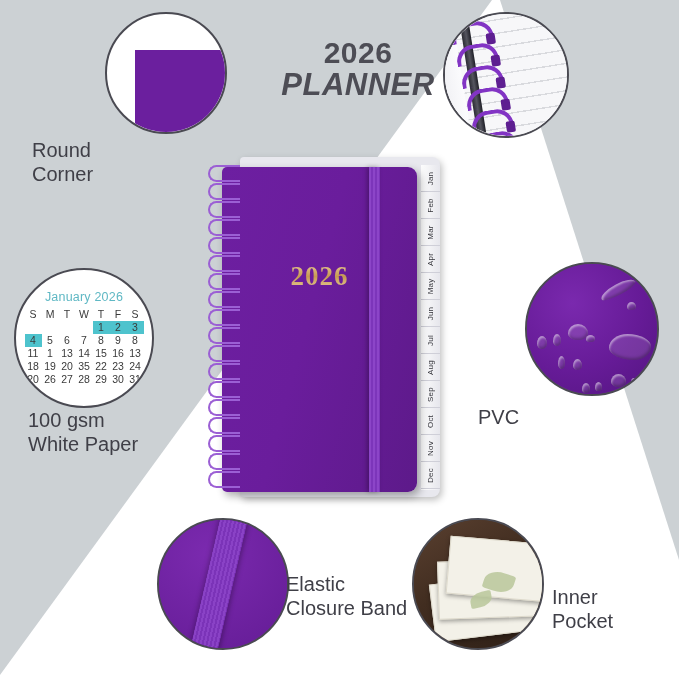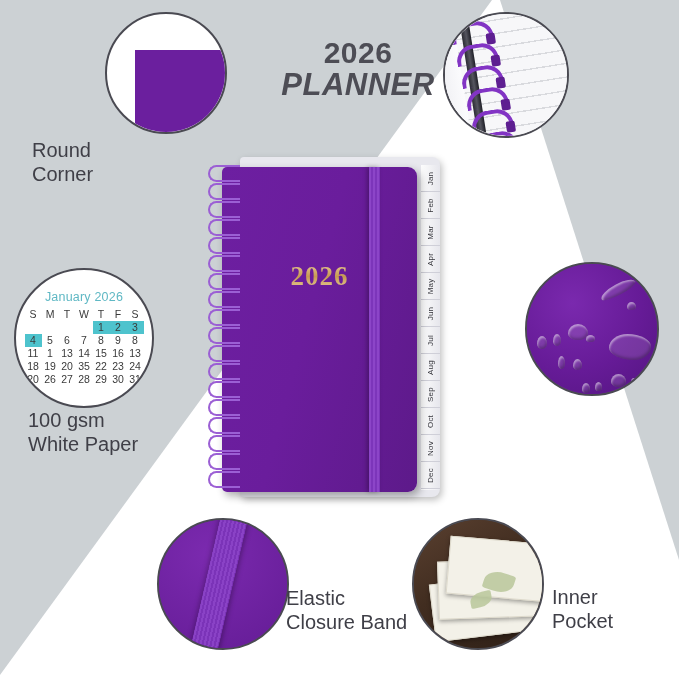--- a/index.html
+++ b/index.html
@@ -159,21 +159,21 @@
 
   
   .caption{
     position:absolute;color:#3f3f47;font-size:20px;line-height:1.22;
     text-align:left;white-space:nowrap;
   }
   #cap-round{left:32px;top:138px;width:140px;}
   #cap-wire{left:532px;top:142px;width:145px;}
   #cap-paper{left:28px;top:408px;width:160px;}
   #cap-pvc{left:478px;top:405px;width:200px;}
-  #cap-elastic{left:286px;top:586px;width:165px;}
+  #cap-elastic{left:286px;top:572px;width:165px;}
   #cap-pocket{left:552px;top:585px;width:124px;}
 </style>
 </head>
 <body>
 
 <div id="stage">
 
   <div class="bg-base"></div>
   <div class="wedge-tl"></div>
   <div class="wedge-tr"></div>
@@ -352,20 +352,21 @@
     <div class="drop" style="left:10px;top:72px;width:10px;height:13px"></div>
     <div class="drop" style="left:26px;top:70px;width:8px;height:12px"></div>
     <div class="drop" style="left:31px;top:92px;width:7px;height:13px"></div>
     <div class="drop" style="left:46px;top:95px;width:9px;height:11px"></div>
     <div class="drop" style="left:84px;top:110px;width:15px;height:13px"></div>
     <div class="drop" style="left:55px;top:119px;width:8px;height:10px"></div>
     <div class="drop" style="left:68px;top:118px;width:7px;height:9px"></div>
     <div class="drop" style="left:104px;top:114px;width:6px;height:7px"></div>
   </div>
   <div class="caption" id="cap-pvc">
+    <div>PVC</div>
   </div>
 
   <div class="circle" id="c-elastic">
     <div class="el-face"></div>
     <div class="el-band"></div>
   </div>
   <div class="caption" id="cap-elastic">
     <div>Elastic</div>
     <div>Closure Band</div>
   </div>

